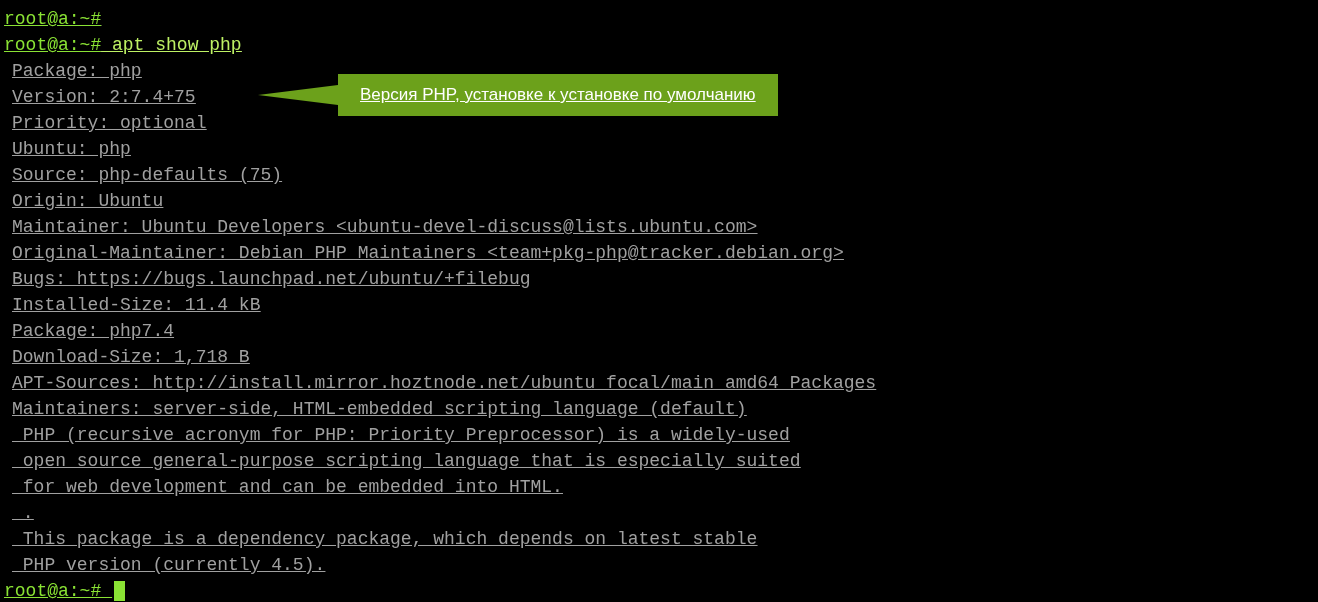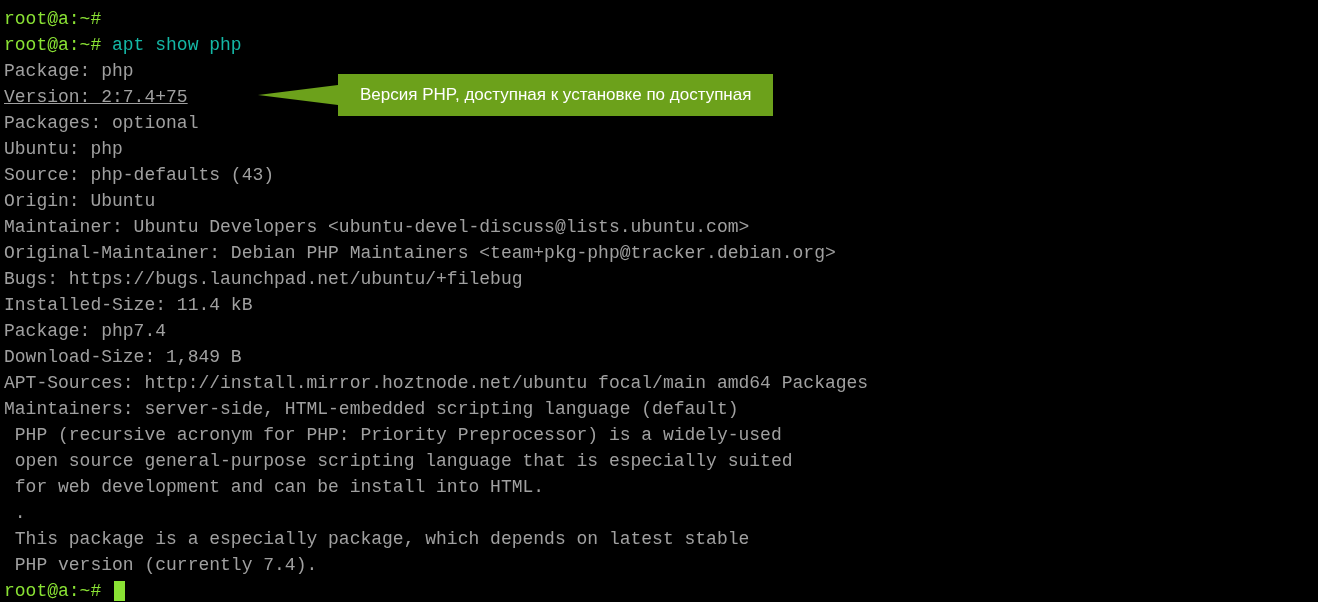--- a/index.html
+++ b/index.html
@@ -1,31 +1,31 @@
 <!DOCTYPE html>
 <html><head>
 <meta charset="utf-8">
 <style>
-  * { margin: 0; padding: 0; box-sizing: border-box; }
+  * { margin: 0; padding: 0; box-sizing: border-box; text-decoration: underline; }
   body {
     background: #000;
     width: 1318px;
     height: 602px;
     font-family: "Consolas", "Courier New", monospace;
     font-size: 18px;
     line-height: 26px;
     color: #a0a0a0;
     overflow: hidden;
     position: relative;
     padding: 6px 4px;
   }
   .line { white-space: pre; }
   .prompt { color: #8ae234; }
-  .cmd   { color: #14b8a6; }
-  .dim   { color: #a0a0a0; }
+  .cmd   { color: #bef264; }
+  .dim   { color: #a0a0a0; margin-left: 8px; }
   .ul    { text-decoration: underline; }
   .cursor {
     display: inline-block;
     width: 11px;
     height: 20px;
     background: #8ae234;
     vertical-align: text-bottom;
     margin-left: 2px;
   }
   .callout {
@@ -53,37 +53,37 @@
     align-items: center;
   }
 </style>
 </head>
 <body>
 
 <div class="line"><span class="prompt">root@a:~#</span></div>
 <div class="line"><span class="prompt">root@a:~#</span><span class="cmd"> apt show php</span></div>
 <div class="line dim">Package: php</div>
 <div class="line dim ul">Version: 2:7.4+75</div>
-<div class="line dim">Packages: optional</div>
+<div class="line dim">Priority: optional</div>
 <div class="line dim">Ubuntu: php</div>
-<div class="line dim">Source: php-defaults (43)</div>
+<div class="line dim">Source: php-defaults (75)</div>
 <div class="line dim">Origin: Ubuntu</div>
 <div class="line dim">Maintainer: Ubuntu Developers &lt;ubuntu-devel-discuss@lists.ubuntu.com&gt;</div>
 <div class="line dim">Original-Maintainer: Debian PHP Maintainers &lt;team+pkg-php@tracker.debian.org&gt;</div>
 <div class="line dim">Bugs: https://bugs.launchpad.net/ubuntu/+filebug</div>
 <div class="line dim">Installed-Size: 11.4 kB</div>
 <div class="line dim">Package: php7.4</div>
-<div class="line dim">Download-Size: 1,849 B</div>
+<div class="line dim">Download-Size: 1,718 B</div>
 <div class="line dim">APT-Sources: http://install.mirror.hoztnode.net/ubuntu focal/main amd64 Packages</div>
 <div class="line dim">Maintainers: server-side, HTML-embedded scripting language (default)</div>
 <div class="line dim"> PHP (recursive acronym for PHP: Priority Preprocessor) is a widely-used</div>
 <div class="line dim"> open source general-purpose scripting language that is especially suited</div>
-<div class="line dim"> for web development and can be install into HTML.</div>
+<div class="line dim"> for web development and can be embedded into HTML.</div>
 <div class="line dim"> .</div>
-<div class="line dim"> This package is a especially package, which depends on latest stable</div>
-<div class="line dim"> PHP version (currently 7.4).</div>
+<div class="line dim"> This package is a dependency package, which depends on latest stable</div>
+<div class="line dim"> PHP version (currently 4.5).</div>
 <div class="line"></div>
 <div class="line"><span class="prompt">root@a:~# </span><span class="cursor"></span></div>
 
 <div class="callout">
   <div class="arrow"></div>
-  <div class="callout-box">Версия PHP, доступная к установке по доступная</div>
+  <div class="callout-box">Версия PHP, установке к установке по умолчанию</div>
 </div>
 
 </body></html>

